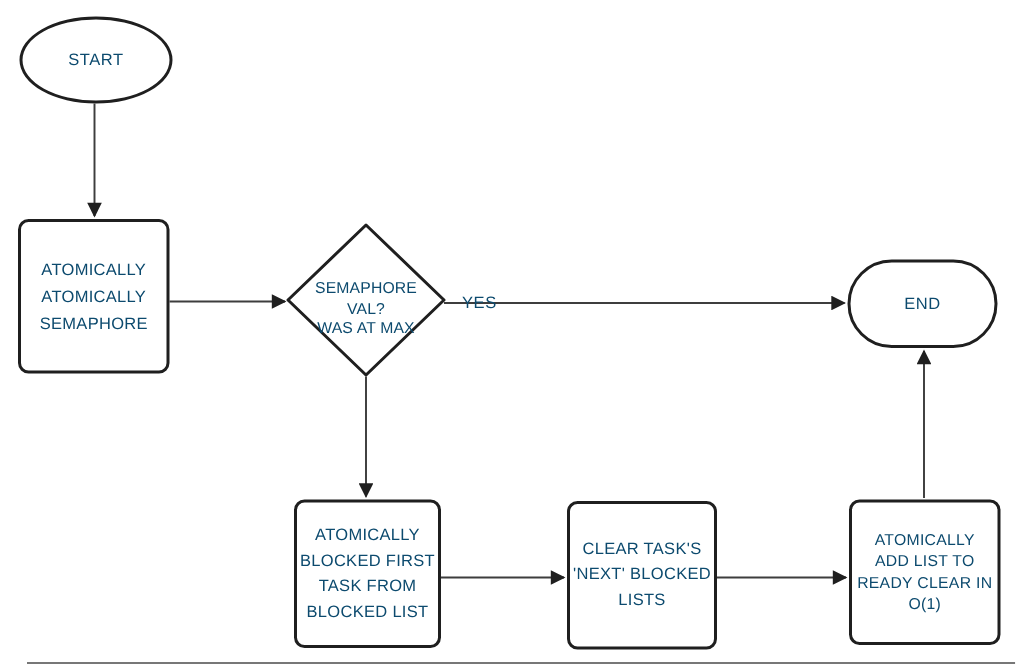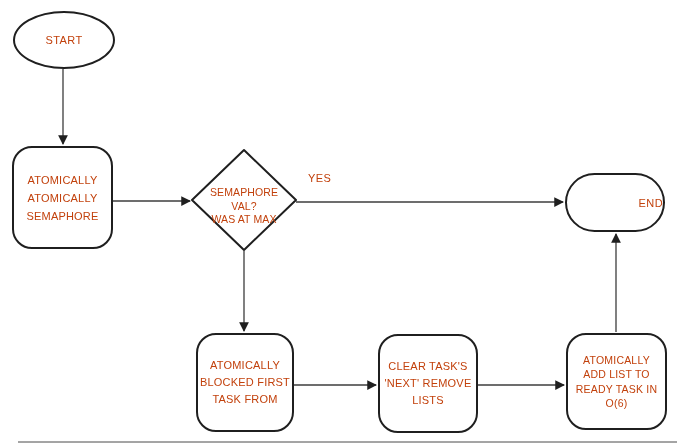--- a/index.html
+++ b/index.html
@@ -6,48 +6,48 @@
     margin: 0;
     padding: 0;
     background: #ffffff;
   }
   .canvas {
     position: relative;
     width: 677px;
     height: 444px;
     background: #ffffff;
     font-family: "Liberation Sans", sans-serif;
-    color: #c2410c;
+    color: #0c4a6e;
     overflow: hidden;
   }
   .node {
     position: absolute;
     box-sizing: border-box;
     display: flex;
     flex-direction: column;
     align-items: center;
     justify-content: center;
     text-align: center;
     background: #ffffff;
     z-index: 1;
   }
   .process {
     border: 2px solid #1f1f1f;
-    border-radius: 20px;
+    border-radius: 7px;
     font-size: 11px;
     line-height: 17px;
     letter-spacing: 0.2px;
   }
   .terminator {
     border: 2.5px solid #1f1f1f;
     font-size: 11px;
     letter-spacing: 0.4px;
   }
   .ellipse { border-radius: 50%; }
-  .stadium { border-radius: 30px; align-items: flex-end; }
+  .stadium { border-radius: 30px; }
 
   #node-start   { left: 13px;  top: 11px;  width: 102px; height: 58px; }
   #node-inc     { left: 12px;  top: 146px; width: 101px; height: 103px; line-height: 18px; }
   #node-end     { left: 565px; top: 173px; width: 100px; height: 59px; }
   #node-remove  { left: 196px; top: 333px; width: 98px;  height: 99px; }
   #node-clear   { left: 378px; top: 334px; width: 100px; height: 99px; }
   #node-add     { left: 566px; top: 333px; width: 101px; height: 97px; font-size: 10.5px; line-height: 14.5px; }
 
   #decision-label {
     position: absolute;
@@ -56,21 +56,21 @@
     width: 94px;
     text-align: center;
     font-size: 10.5px;
     line-height: 13.5px;
     letter-spacing: 0.1px;
     z-index: 3;
   }
   #edge-label-yes {
     position: absolute;
     left: 308px;
-    top: 172px;
+    top: 196px;
     font-size: 11px;
     letter-spacing: 0.4px;
     z-index: 3;
   }
   .wires {
     position: absolute;
     left: 0;
     top: 0;
     width: 677px;
     height: 444px;
@@ -108,33 +108,34 @@
   </div>
 
   <div class="node terminator stadium" id="node-end">
     <span>END</span>
   </div>
 
   <div class="node process" id="node-remove">
     <span>ATOMICALLY</span>
     <span>BLOCKED FIRST</span>
     <span>TASK FROM</span>
+    <span>BLOCKED LIST</span>
   </div>
 
   <div class="node process" id="node-clear">
     <span>CLEAR TASK'S</span>
-    <span>'NEXT' REMOVE</span>
+    <span>'NEXT' BLOCKED</span>
     <span>LISTS</span>
   </div>
 
   <div class="node process" id="node-add">
     <span>ATOMICALLY</span>
     <span>ADD LIST TO</span>
-    <span>READY TASK IN</span>
-    <span>O(6)</span>
+    <span>READY CLEAR IN</span>
+    <span>O(1)</span>
   </div>
 
   <svg class="wires" viewBox="0 0 677 444" xmlns="http://www.w3.org/2000/svg">
     <defs>
       <marker id="arrowhead" viewBox="0 0 10 10" refX="9" refY="5" markerWidth="8.5" markerHeight="7.5" orient="auto-start-reverse">
         <path d="M 0 0 L 10 5 L 0 10 z" fill="#1f1f1f"></path>
       </marker>
     </defs>
 
     <polygon class="decision-shape" points="244,150 296,200 244,250 192,200"></polygon>

